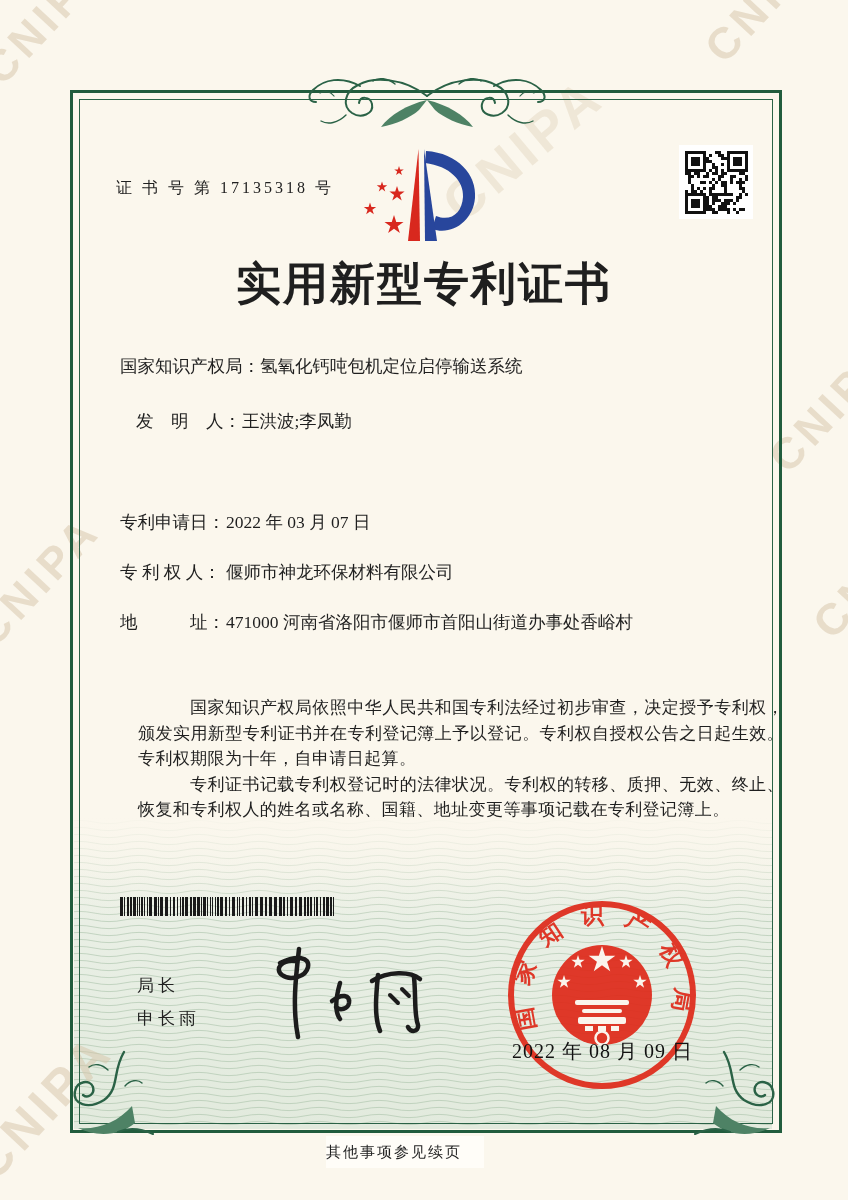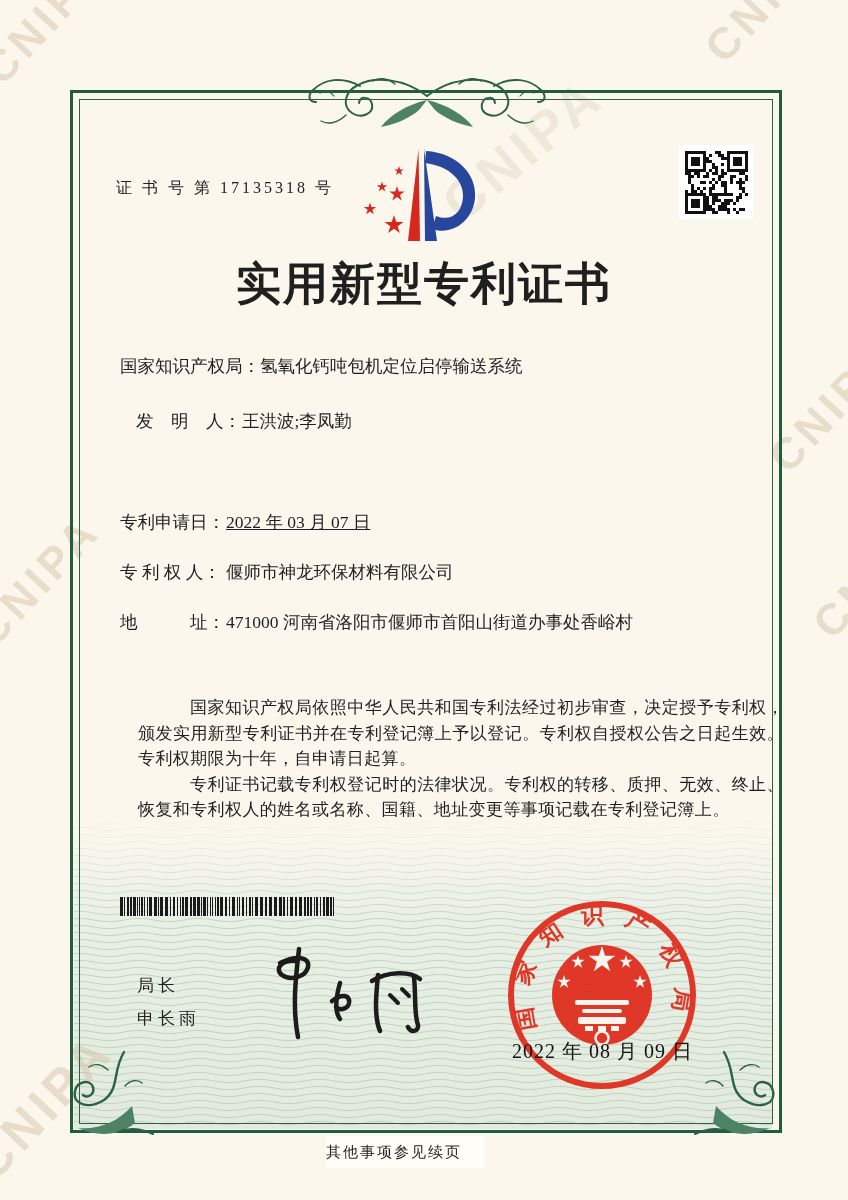--- a/index.html
+++ b/index.html
@@ -619,21 +619,21 @@
     </div>
 
   <div class="abs title">实用新型专利证书</div>
 
   <div class="abs row" style="top:354px;">
     <span class="lbl">国家知识产权局：</span><span class="val">氢氧化钙吨包机定位启停输送系统</span>
   </div>
   <div class="abs row" style="top:409px;margin-left:16px;">
     <span class="lbl">发　明　人：</span><span class="val">王洪波;李凤勤</span>
   </div>
-  <div class="abs row" style="top:510px;text-decoration:underline;">
+  <div class="abs row" style="top:510px;">
     <span class="lbl">专利申请日：</span><span class="val">2022 年 03 月 07 日</span>
   </div>
   <div class="abs row" style="top:560px;">
     <span class="lbl">专 利 权 人：</span><span class="val">偃师市神龙环保材料有限公司</span>
   </div>
   <div class="abs row" style="top:610px;">
     <span class="lbl">地　　　址：</span><span class="val">471000 河南省洛阳市偃师市首阳山街道办事处香峪村</span>
   </div>
 
   <div class="abs paras">

